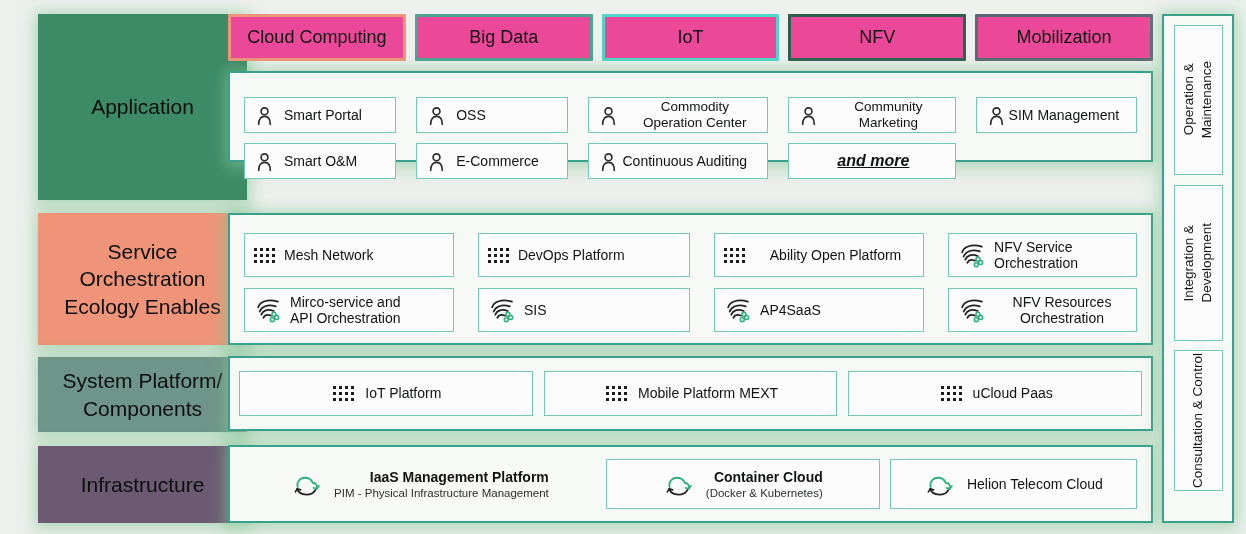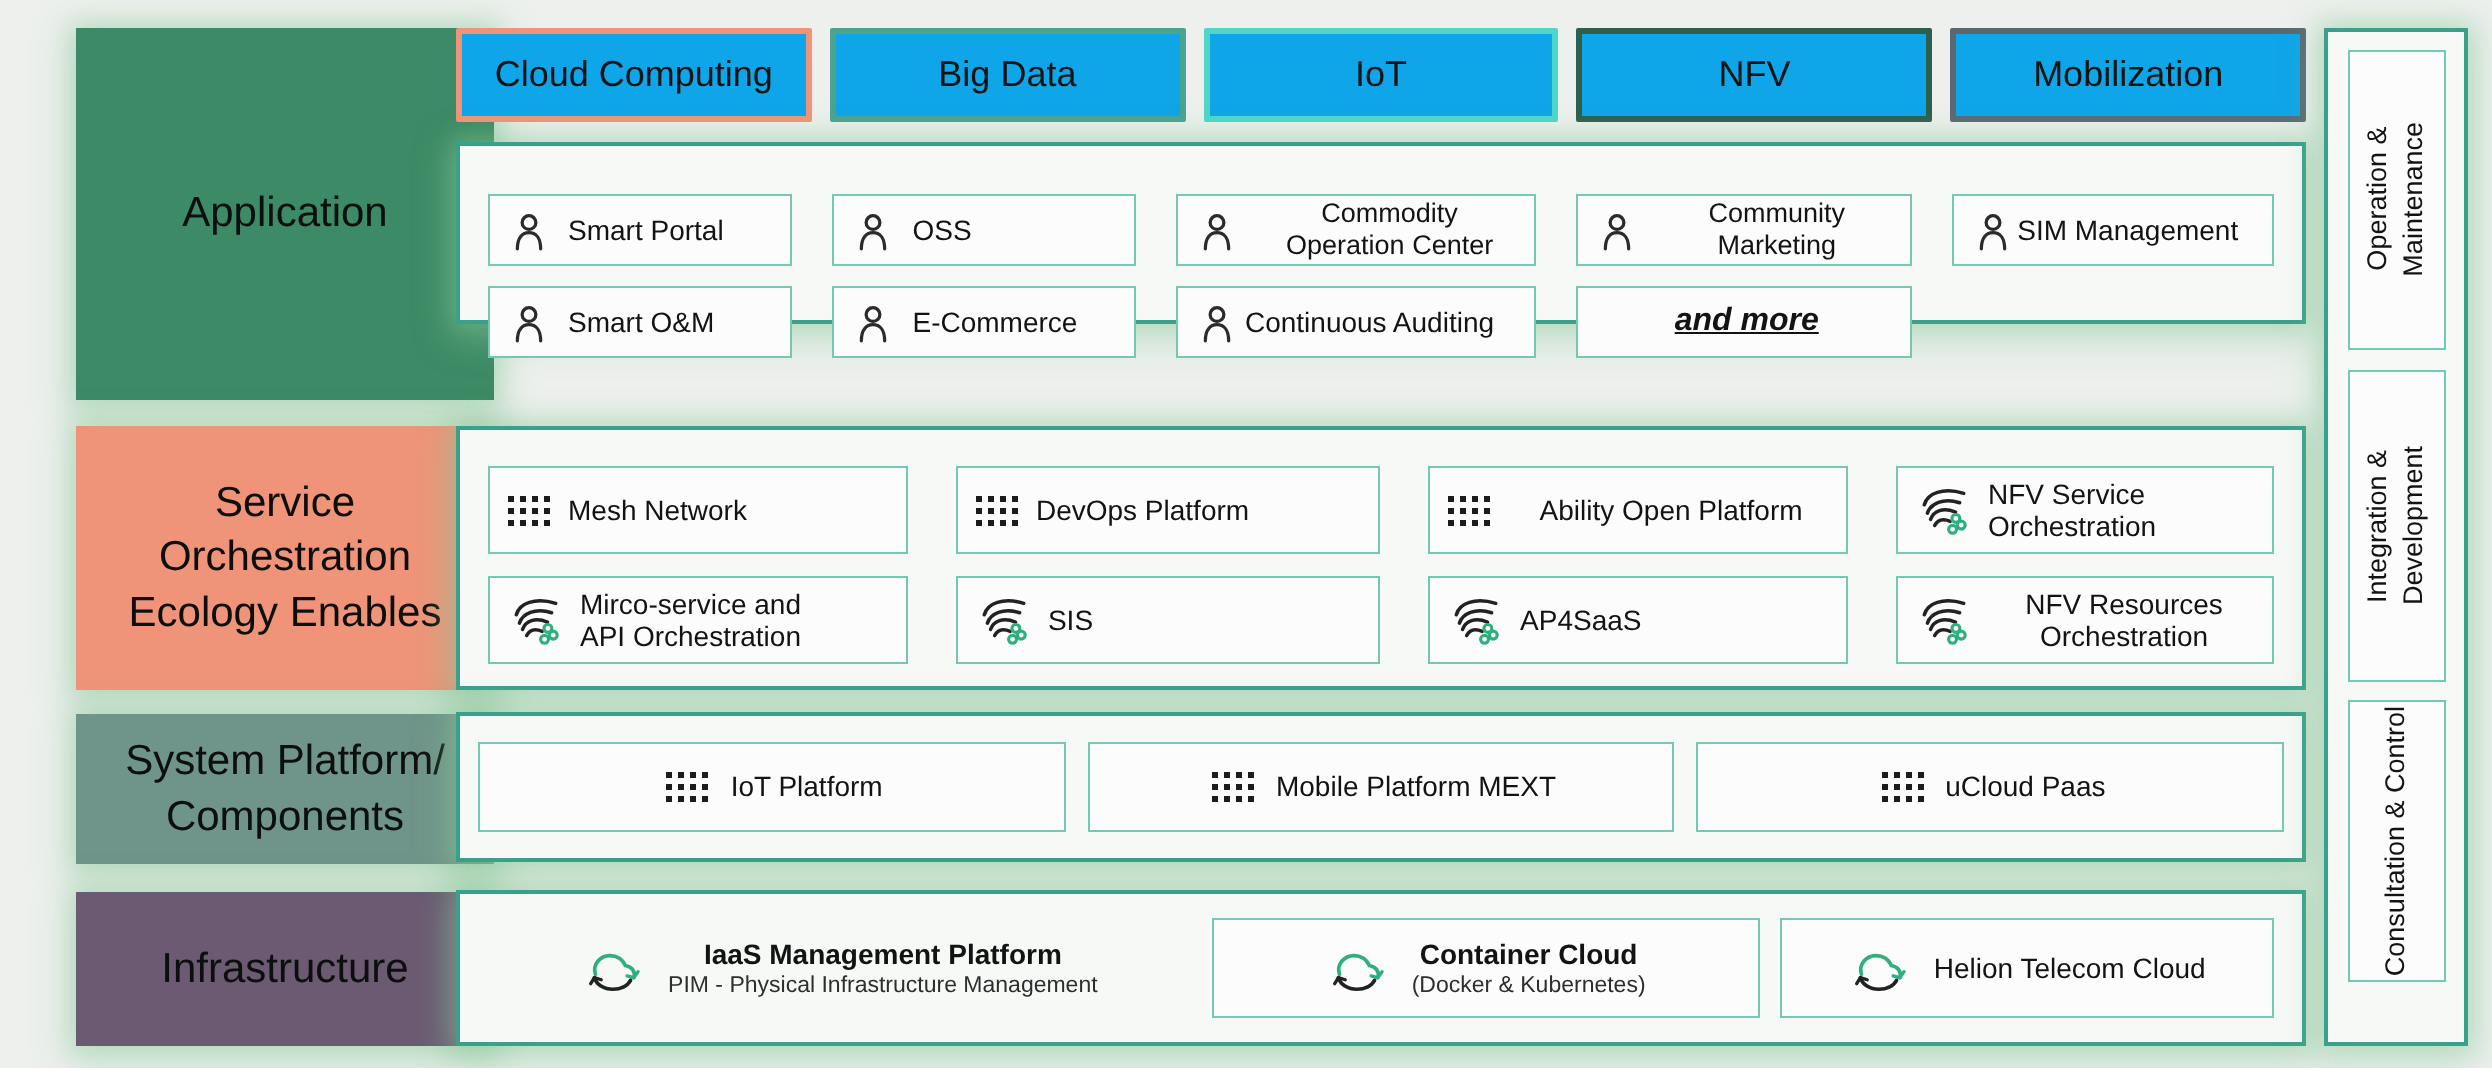--- a/index.html
+++ b/index.html
@@ -20,21 +20,21 @@
     position:absolute;left:10px;width:209px;display:flex;align-items:center;justify-content:center;
     text-align:center;font-size:21px;line-height:1.3;white-space:pre-line;color:#0c0f0e;margin-left:28px;
   }
   .lb-app{top:14px;height:186px;background:var(--appGreen);}
   .lb-svc{top:213px;height:132px;background:var(--salmon);}
   .lb-sys{top:357px;height:75px;background:var(--grayGreen);}
   .lb-inf{top:446px;height:77px;background:var(--purple);}
   
   .chips{position:absolute;left:228px;top:14px;width:925px;height:47px;display:flex;gap:9px;}
   .chip{
-    flex:1;background:#0ea5e9;border:3px solid var(--teal);display:flex;align-items:center;
+    flex:1;background:#ec4899;border:3px solid var(--teal);display:flex;align-items:center;
     justify-content:center;font-size:18px;border-radius:1px;
   }
   .chip-0{border-color:var(--salmon);} .chip-1{border-color:var(--bigdata);}
   .chip-2{border-color:var(--iot);} .chip-3{border-color:var(--nfv);}
   .chip-4{border-color:var(--slate);}
   
   .panel{position:absolute;left:228px;width:925px;background:var(--panelBg);border:2px solid var(--teal);}
   .p-app{top:71px;height:91px;display:grid;grid-template-columns:1fr 1fr 1.18fr 1.1fr 1.06fr;
          gap:10px 20px;padding:24px 14px 0;grid-auto-rows:36px;}
   .p-svc{top:213px;height:132px;display:grid;grid-template-columns:1fr 1.01fr 1fr .9fr;
@@ -48,21 +48,21 @@
   .box .lbl{white-space:pre-line;}
   .lbl.ctr{flex:1;text-align:center;}
   .more{justify-content:center;font-style:italic;font-weight:600;font-size:16px;text-decoration:underline;}
   .p-sys .box{flex:1;justify-content:center;gap:11px;font-size:14px;}
   .inf-cell{display:flex;align-items:center;justify-content:center;gap:12px;}
   .inf-plain{flex:1.32;border:none;background:none;}
   .inf-box{background:var(--boxBg);border:1px solid var(--tealLight);}
   .inf-docker{flex:1.02;} .inf-helion{flex:0.92;}
   .inf-title{font-weight:700;font-size:14px;}
   .inf-sub{font-size:11.5px;color:#2c2f2e;margin-top:2px;}
-  .inf-text{text-align:center;}
+  .inf-text{text-align:right;}
   
   .siderail{position:absolute;left:1162px;top:14px;width:72px;height:509px;
     background:var(--panelBg);border:2px solid var(--teal);}
   .side-item{
     position:absolute;left:10px;width:49px;background:var(--boxBg);border:1px solid var(--tealLight);
     display:flex;align-items:center;justify-content:center;
   }
   .side-item span{
     writing-mode:vertical-rl;transform:rotate(180deg);font-size:13.5px;line-height:1.35;
     white-space:pre-line;text-align:center;

